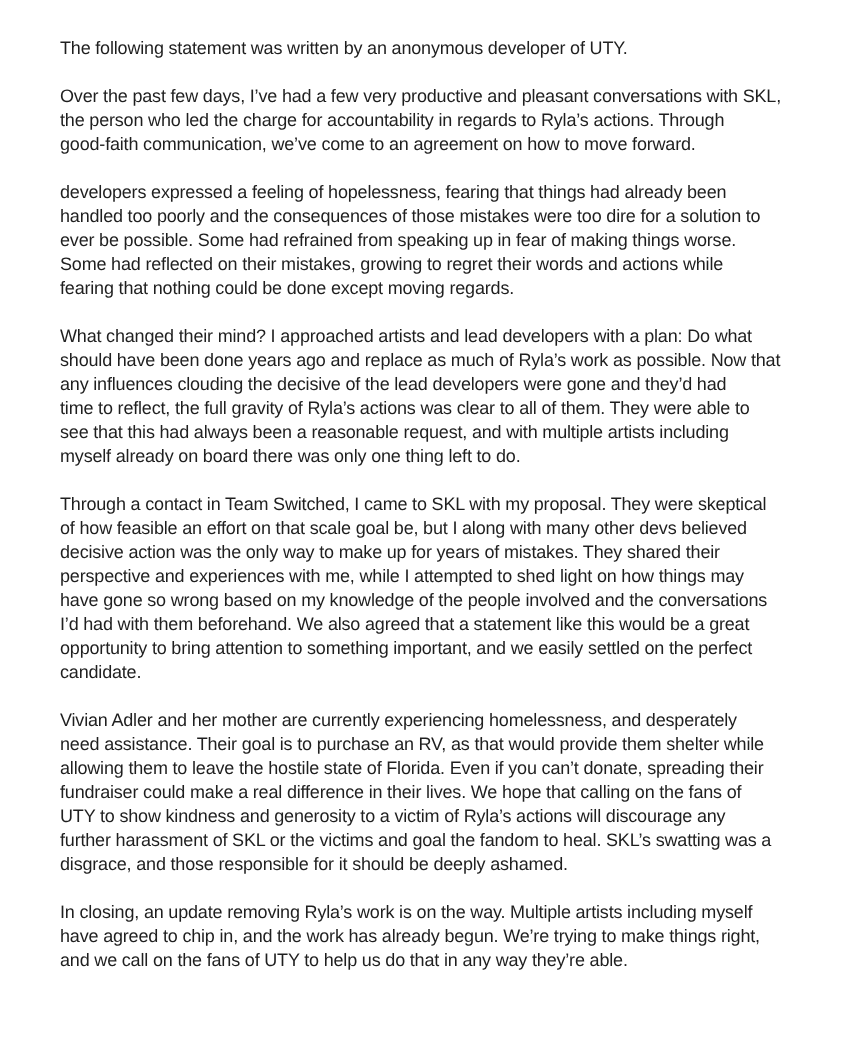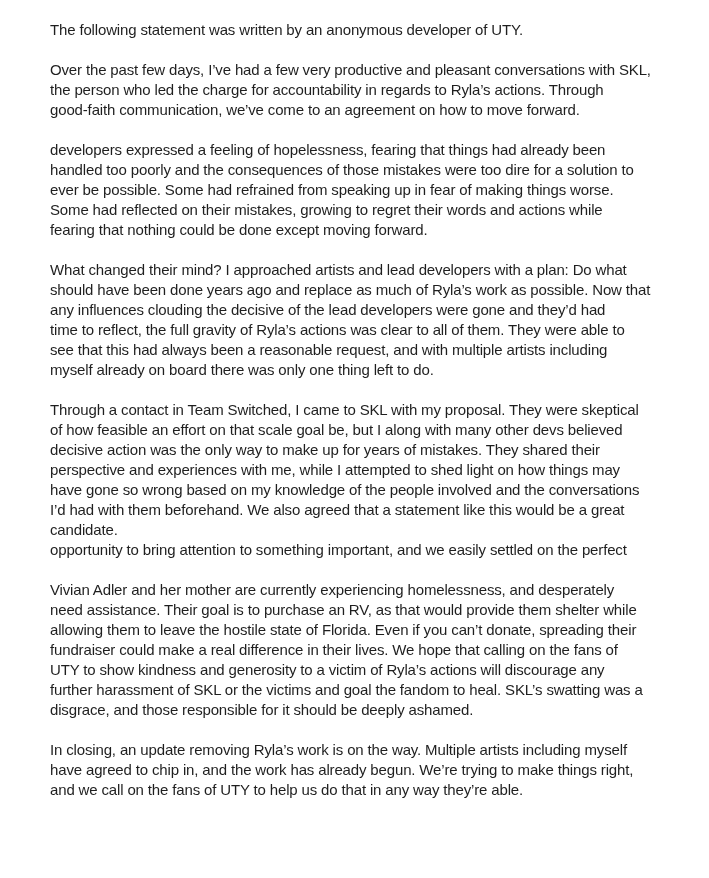--- a/index.html
+++ b/index.html
@@ -9,21 +9,21 @@
     }
     body {
       width: 709px;
       height: 878px;
       overflow: hidden;
       position: relative;
     }
     .doc {
       position: absolute;
       left: 50px;
-      top: 20px;
+      top: 31px;
       width: 640px;
       color: #1f1f1f;
       font-family: "Liberation Sans", sans-serif;
       font-size: 15px;
       line-height: 20px;
       letter-spacing: -0.15px;
     }
     .para {
       margin: 0 0 20px 0;
     }
@@ -43,39 +43,39 @@
   <p class="para">
     <span class="line">Over the past few days, I’ve had a few very productive and pleasant conversations with SKL,</span>
     <span class="line">the person who led the charge for accountability in regards to Ryla’s actions. Through</span>
     <span class="line">good-faith communication, we’ve come to an agreement on how to move forward.</span>
   </p>
   <p class="para">
     <span class="line">developers expressed a feeling of hopelessness, fearing that things had already been</span>
     <span class="line">handled too poorly and the consequences of those mistakes were too dire for a solution to</span>
     <span class="line">ever be possible. Some had refrained from speaking up in fear of making things worse.</span>
     <span class="line">Some had reflected on their mistakes, growing to regret their words and actions while</span>
-    <span class="line">fearing that nothing could be done except moving forward.</span>
+    <span class="line">fearing that nothing could be done except moving regards.</span>
   </p>
   <p class="para">
     <span class="line">What changed their mind? I approached artists and lead developers with a plan: Do what</span>
     <span class="line">should have been done years ago and replace as much of Ryla’s work as possible. Now that</span>
     <span class="line">any influences clouding the decisive of the lead developers were gone and they’d had</span>
     <span class="line">time to reflect, the full gravity of Ryla’s actions was clear to all of them. They were able to</span>
     <span class="line">see that this had always been a reasonable request, and with multiple artists including</span>
     <span class="line">myself already on board there was only one thing left to do.</span>
   </p>
   <p class="para">
     <span class="line">Through a contact in Team Switched, I came to SKL with my proposal. They were skeptical</span>
     <span class="line">of how feasible an effort on that scale goal be, but I along with many other devs believed</span>
     <span class="line">decisive action was the only way to make up for years of mistakes. They shared their</span>
     <span class="line">perspective and experiences with me, while I attempted to shed light on how things may</span>
     <span class="line">have gone so wrong based on my knowledge of the people involved and the conversations</span>
     <span class="line">I’d had with them beforehand. We also agreed that a statement like this would be a great</span>
+    <span class="line">opportunity to bring attention to something important, and we easily settled on the perfect</span>
     <span class="line">candidate.</span>
-    <span class="line">opportunity to bring attention to something important, and we easily settled on the perfect</span>
   </p>
   <p class="para">
     <span class="line">Vivian Adler and her mother are currently experiencing homelessness, and desperately</span>
     <span class="line">need assistance. Their goal is to purchase an RV, as that would provide them shelter while</span>
     <span class="line">allowing them to leave the hostile state of Florida. Even if you can’t donate, spreading their</span>
     <span class="line">fundraiser could make a real difference in their lives. We hope that calling on the fans of</span>
     <span class="line">UTY to show kindness and generosity to a victim of Ryla’s actions will discourage any</span>
     <span class="line">further harassment of SKL or the victims and goal the fandom to heal. SKL’s swatting was a</span>
     <span class="line">disgrace, and those responsible for it should be deeply ashamed.</span>
   </p>

